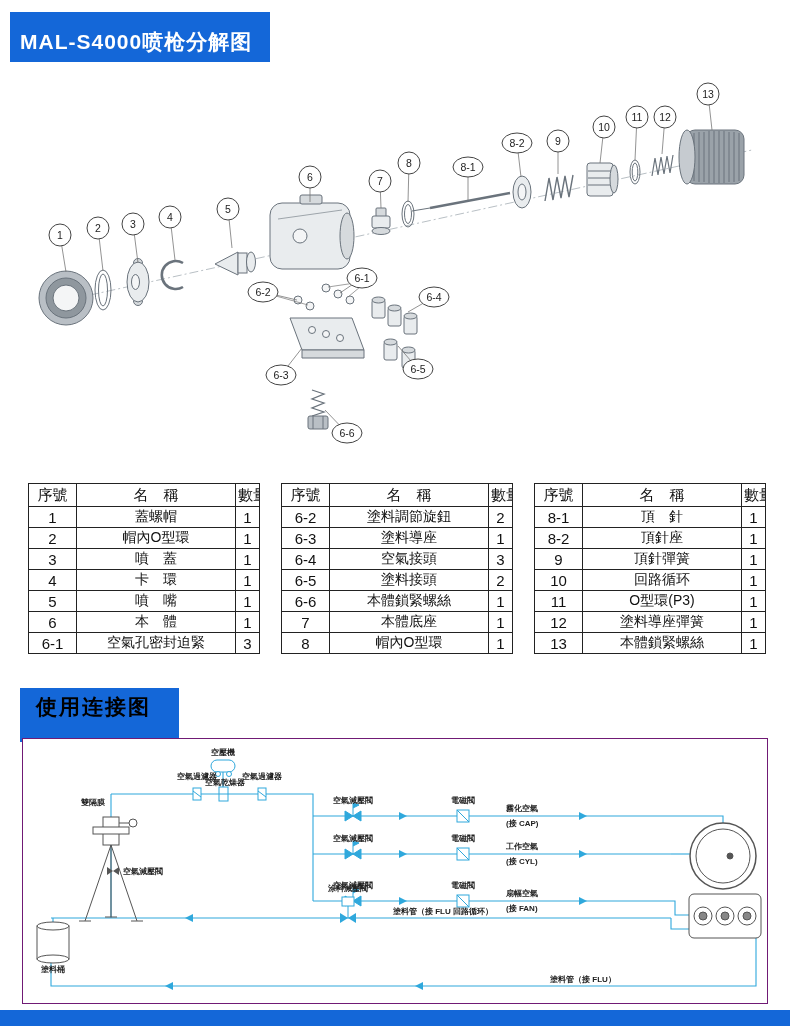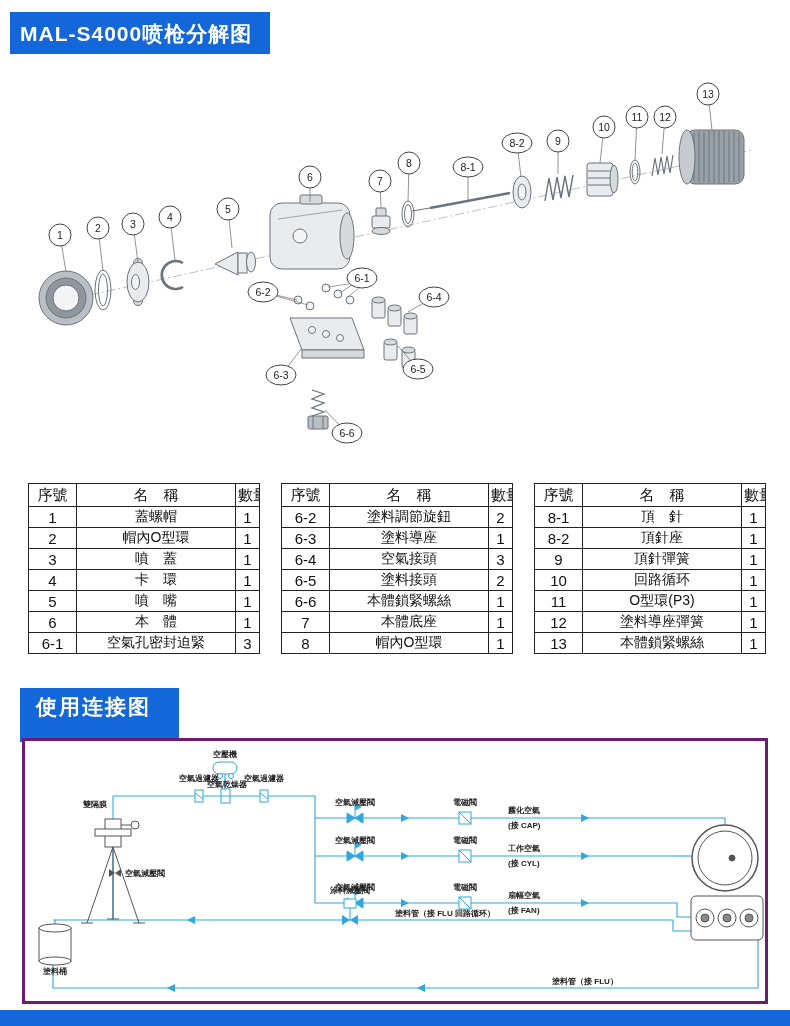--- a/index.html
+++ b/index.html
@@ -1,30 +1,30 @@
 <!DOCTYPE html>
 <html style="--blue: #1467d8; --lineblue: #2fa8dc;"><head>
 <meta charset="utf-8">
 <style>
   :root{ --blue:#1467d8; --lineblue:#2fa8dc; }
   *{margin:0;padding:0;box-sizing:border-box}
   body{font-family:"Liberation Sans",sans-serif;background:#fff}
   .page{position:relative;width:790px;height:1026px;background:#fff;overflow:hidden}
   .title-bar{position:absolute;left:10px;top:12px;background:var(--blue);color:#fff;
-    font-size:21px;font-weight:bold;padding:8px 18px 6px 10px;letter-spacing:1px}
-  .section-title{position:absolute;left:20px;top:688px;background:var(--blue);color:#ffffff;
+    font-size:21px;font-weight:bold;padding:16px 18px 6px 10px;letter-spacing:1px}
+  .section-title{position:absolute;left:20px;top:688px;background:var(--blue);color:#000000;
     font-size:21px;font-weight:bold;padding:5px 28px 21px 16px;letter-spacing:2px}
   #exploded{position:absolute;left:0;top:50px}
   .tables-row{position:absolute;left:28px;top:483px;display:flex;gap:21px}
   table.parts-table{border-collapse:collapse;font-size:14px;color:#111;width:232px;table-layout:fixed}
   .parts-table td,.parts-table th{border:1px solid #222;text-align:center;padding:1px 2px;height:21px;overflow:hidden;white-space:nowrap}
   .parts-table th{font-size:15px;font-weight:normal;height:23px}
   .parts-table td:first-child,.parts-table th:first-child{width:48px;font-size:15px}
   .parts-table td:last-child,.parts-table th:last-child{width:24px;font-size:15px}
-  .conn-box{position:absolute;left:22px;top:738px;width:746px;height:266px;border:3px solid #701a75;background:#fff}
+  .conn-box{position:absolute;left:22px;top:738px;width:746px;height:266px;border:1px solid #701a75;background:#fff}
   .bottom-bar{position:absolute;left:0;top:1010px;width:790px;height:16px;background:var(--blue)}
   .bl{stroke:var(--lineblue);fill:none;stroke-width:1.1}
   .cl{font-size:8px;font-weight:bold;fill:#222}
   .parts{stroke:#6a737c;stroke-width:1;fill:#e9ecee}
 </style>
 </head>
 <body>
 
 <div class="page">
 

